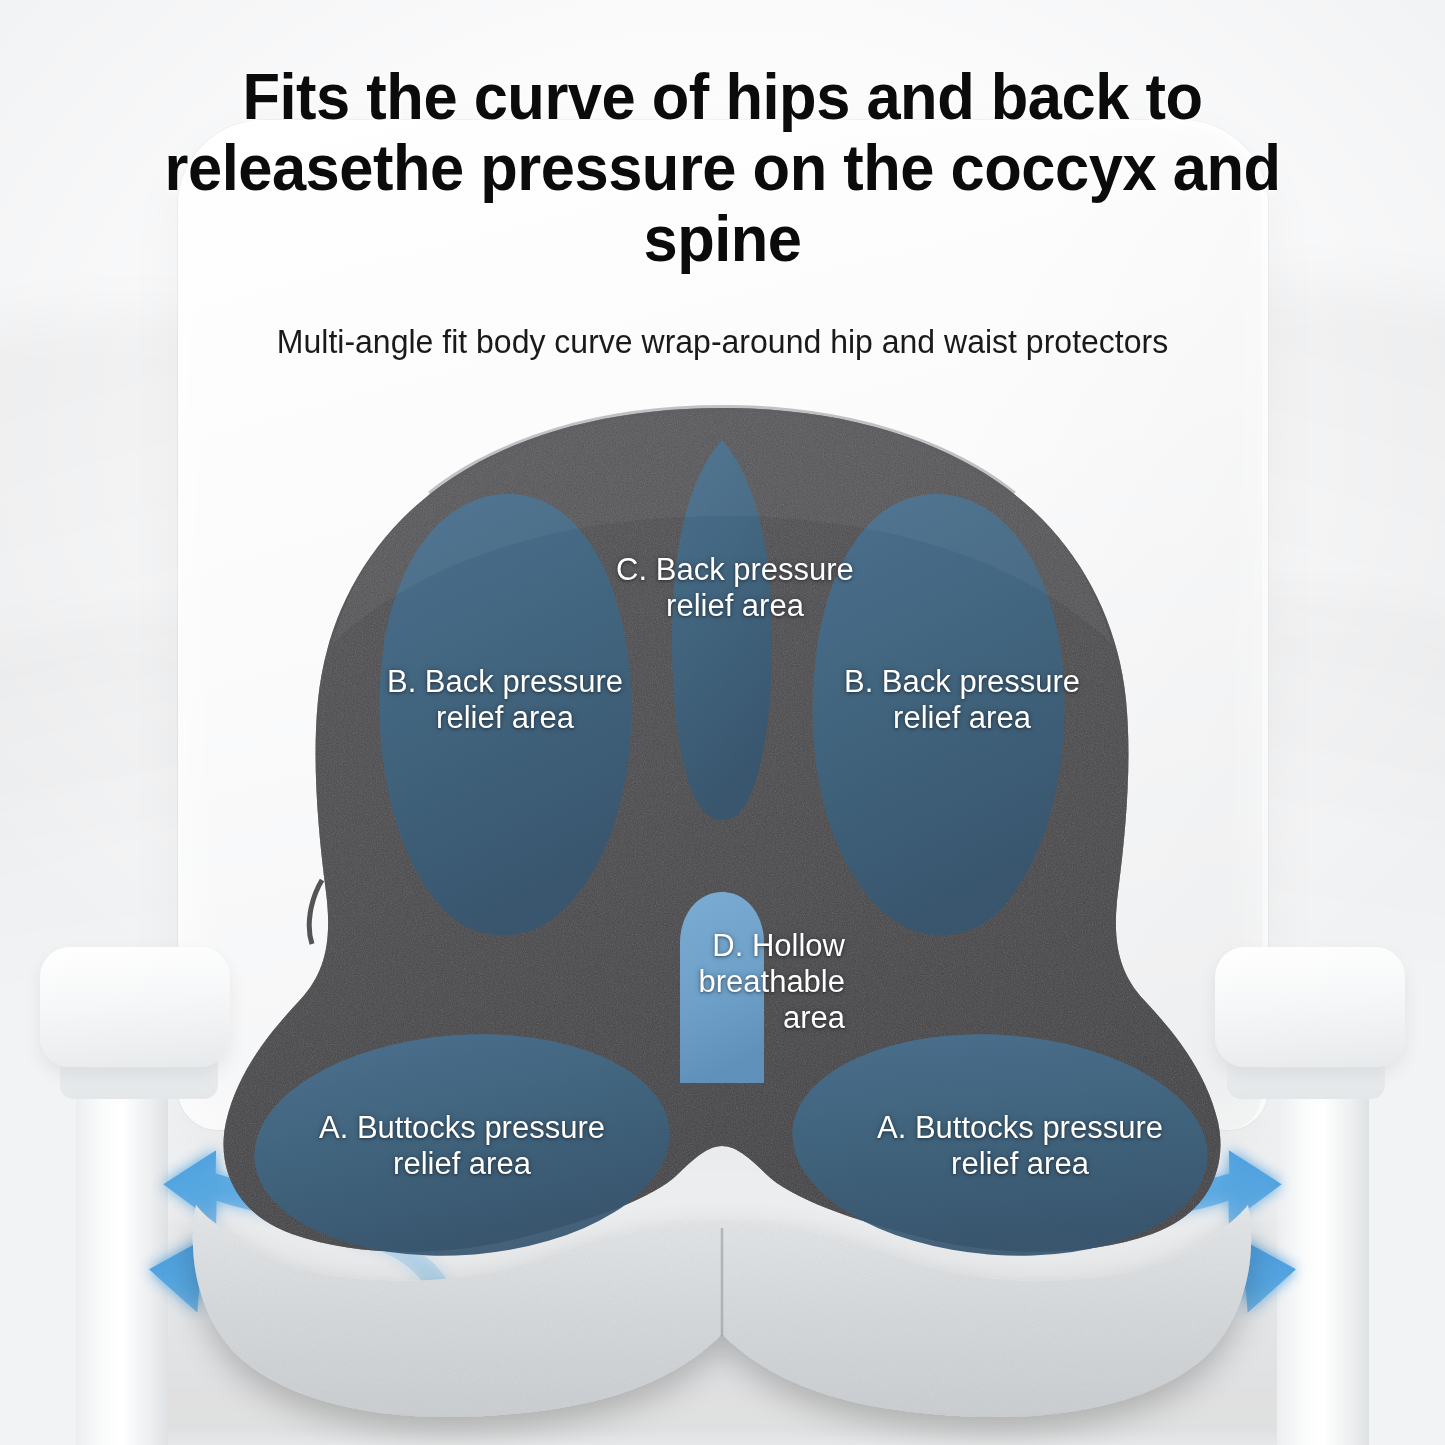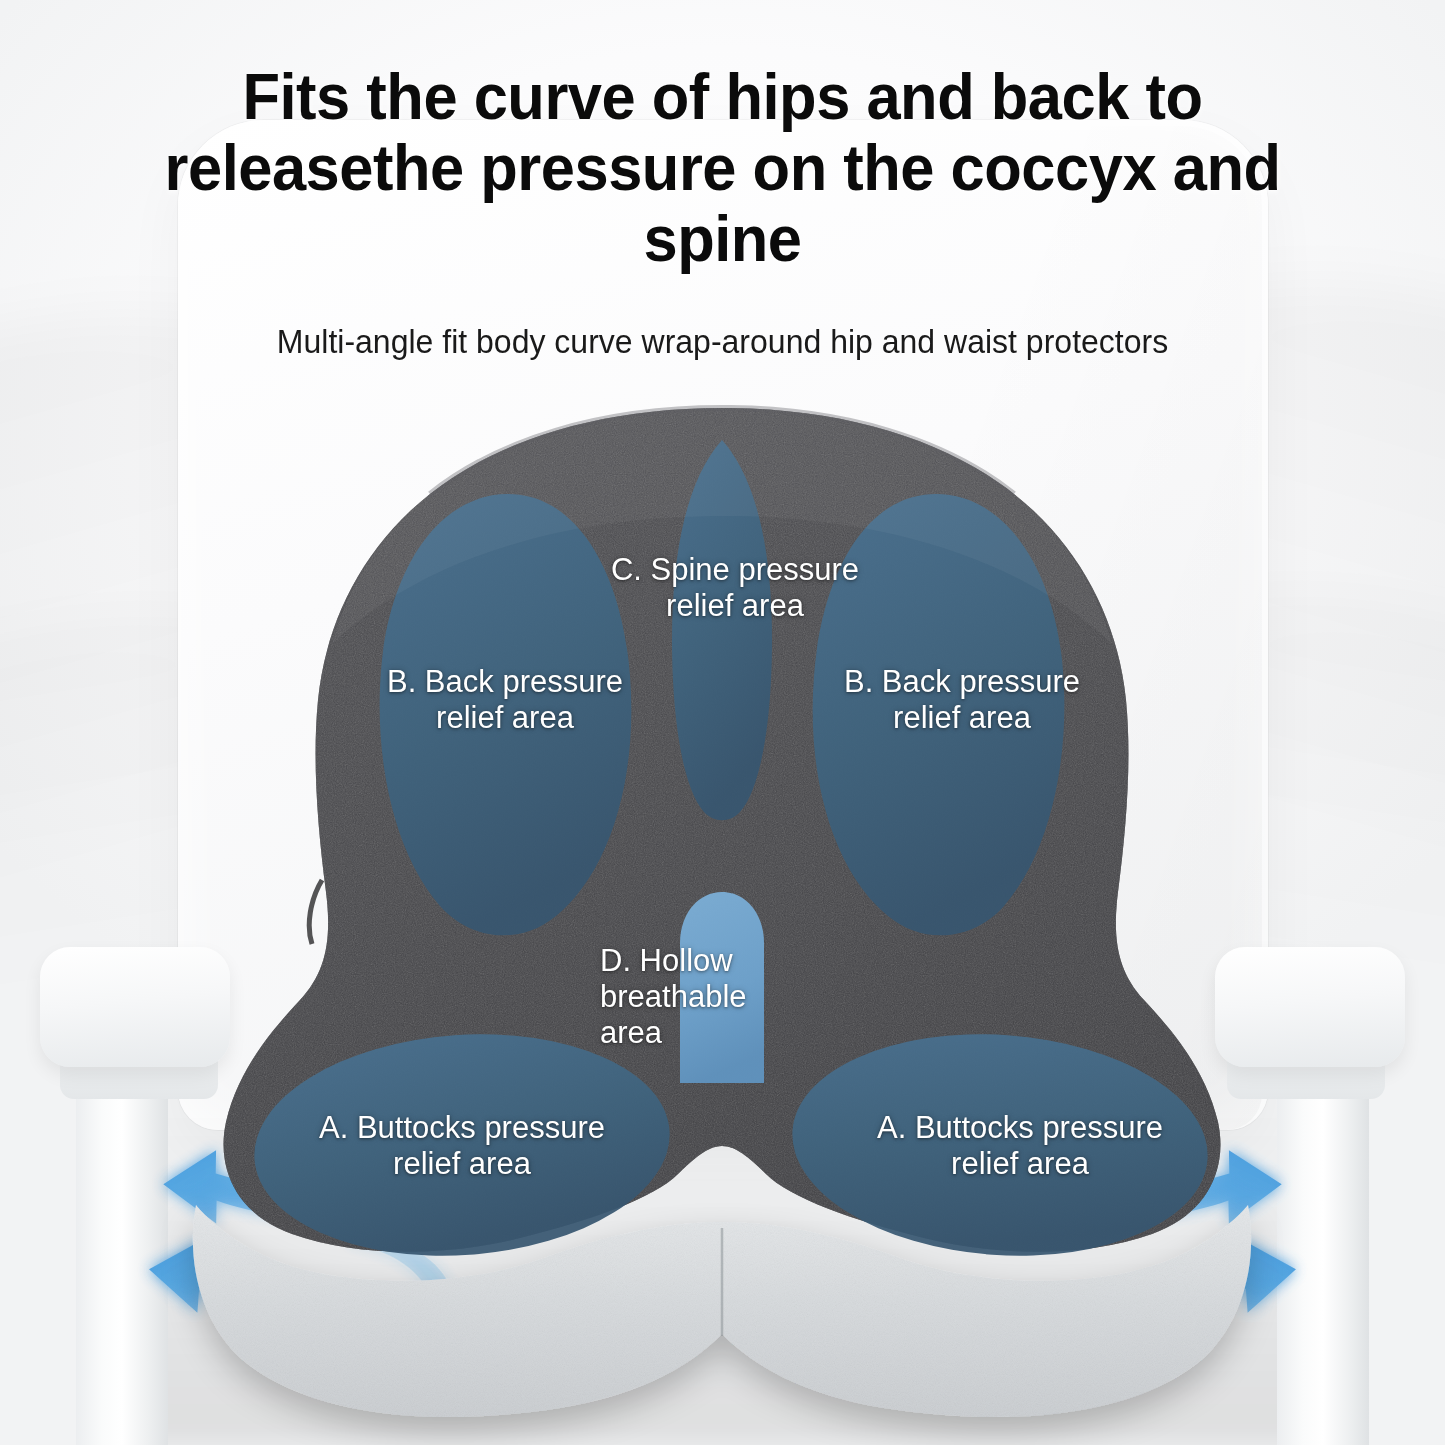--- a/index.html
+++ b/index.html
@@ -109,21 +109,21 @@
     line-height:1.16;
     text-align:center;
     z-index:25;
     text-shadow:0 1px 3px rgba(0,0,0,0.45), 0 0 6px rgba(0,0,0,0.25);
     white-space:pre-line;
     pointer-events:none;
   }
   #label-spine    { left:585px; top:552px; width:300px; }
   #label-back-l   { left:355px; top:664px; width:300px; }
   #label-back-r   { left:812px; top:664px; width:300px; }
-  #label-hollow   { left:600px; top:928px; width:245px; text-align:left; font-size:31px;margin-top:15px; }
+  #label-hollow   { left:600px; top:928px; width:245px; text-align:right; font-size:31px; }
   #label-butt-l   { left:282px; top:1110px; width:360px; }
   #label-butt-r   { left:840px; top:1110px; width:360px; }
 </style>
 </head>
 <body>
 
 <div id="scene">
   <div class="bg-sweep s1"></div>
   <div class="bg-sweep s2"></div>
   <div class="bg-sweep s3"></div>
@@ -332,21 +332,21 @@
 
   <path d="M722,408 C600,408 498,440 430,494 C380,534 348,586 332,644
        C420,560 560,516 722,516 C884,516 1024,560 1112,644
        C1096,586 1064,534 1014,494 C946,440 844,408 722,408 Z" fill="#ffffff" opacity="0.045"></path>
 </svg>
 </div>
 
 <div id="headline">Fits the curve of hips and back to releasethe pressure on the coccyx and spine</div>
 <div id="subtitle">Multi-angle fit body curve wrap-around hip and waist protectors</div>
 
-<div class="zone-label" id="label-spine">C. Spine pressure
+<div class="zone-label" id="label-spine">C. Back pressure
 relief area</div>
 <div class="zone-label" id="label-back-l">B. Back pressure
 relief area</div>
 <div class="zone-label" id="label-back-r">B. Back pressure
 relief area</div>
 <div class="zone-label" id="label-hollow">D. Hollow
 breathable
 area</div>
 <div class="zone-label" id="label-butt-l">A. Buttocks pressure
 relief area</div>

